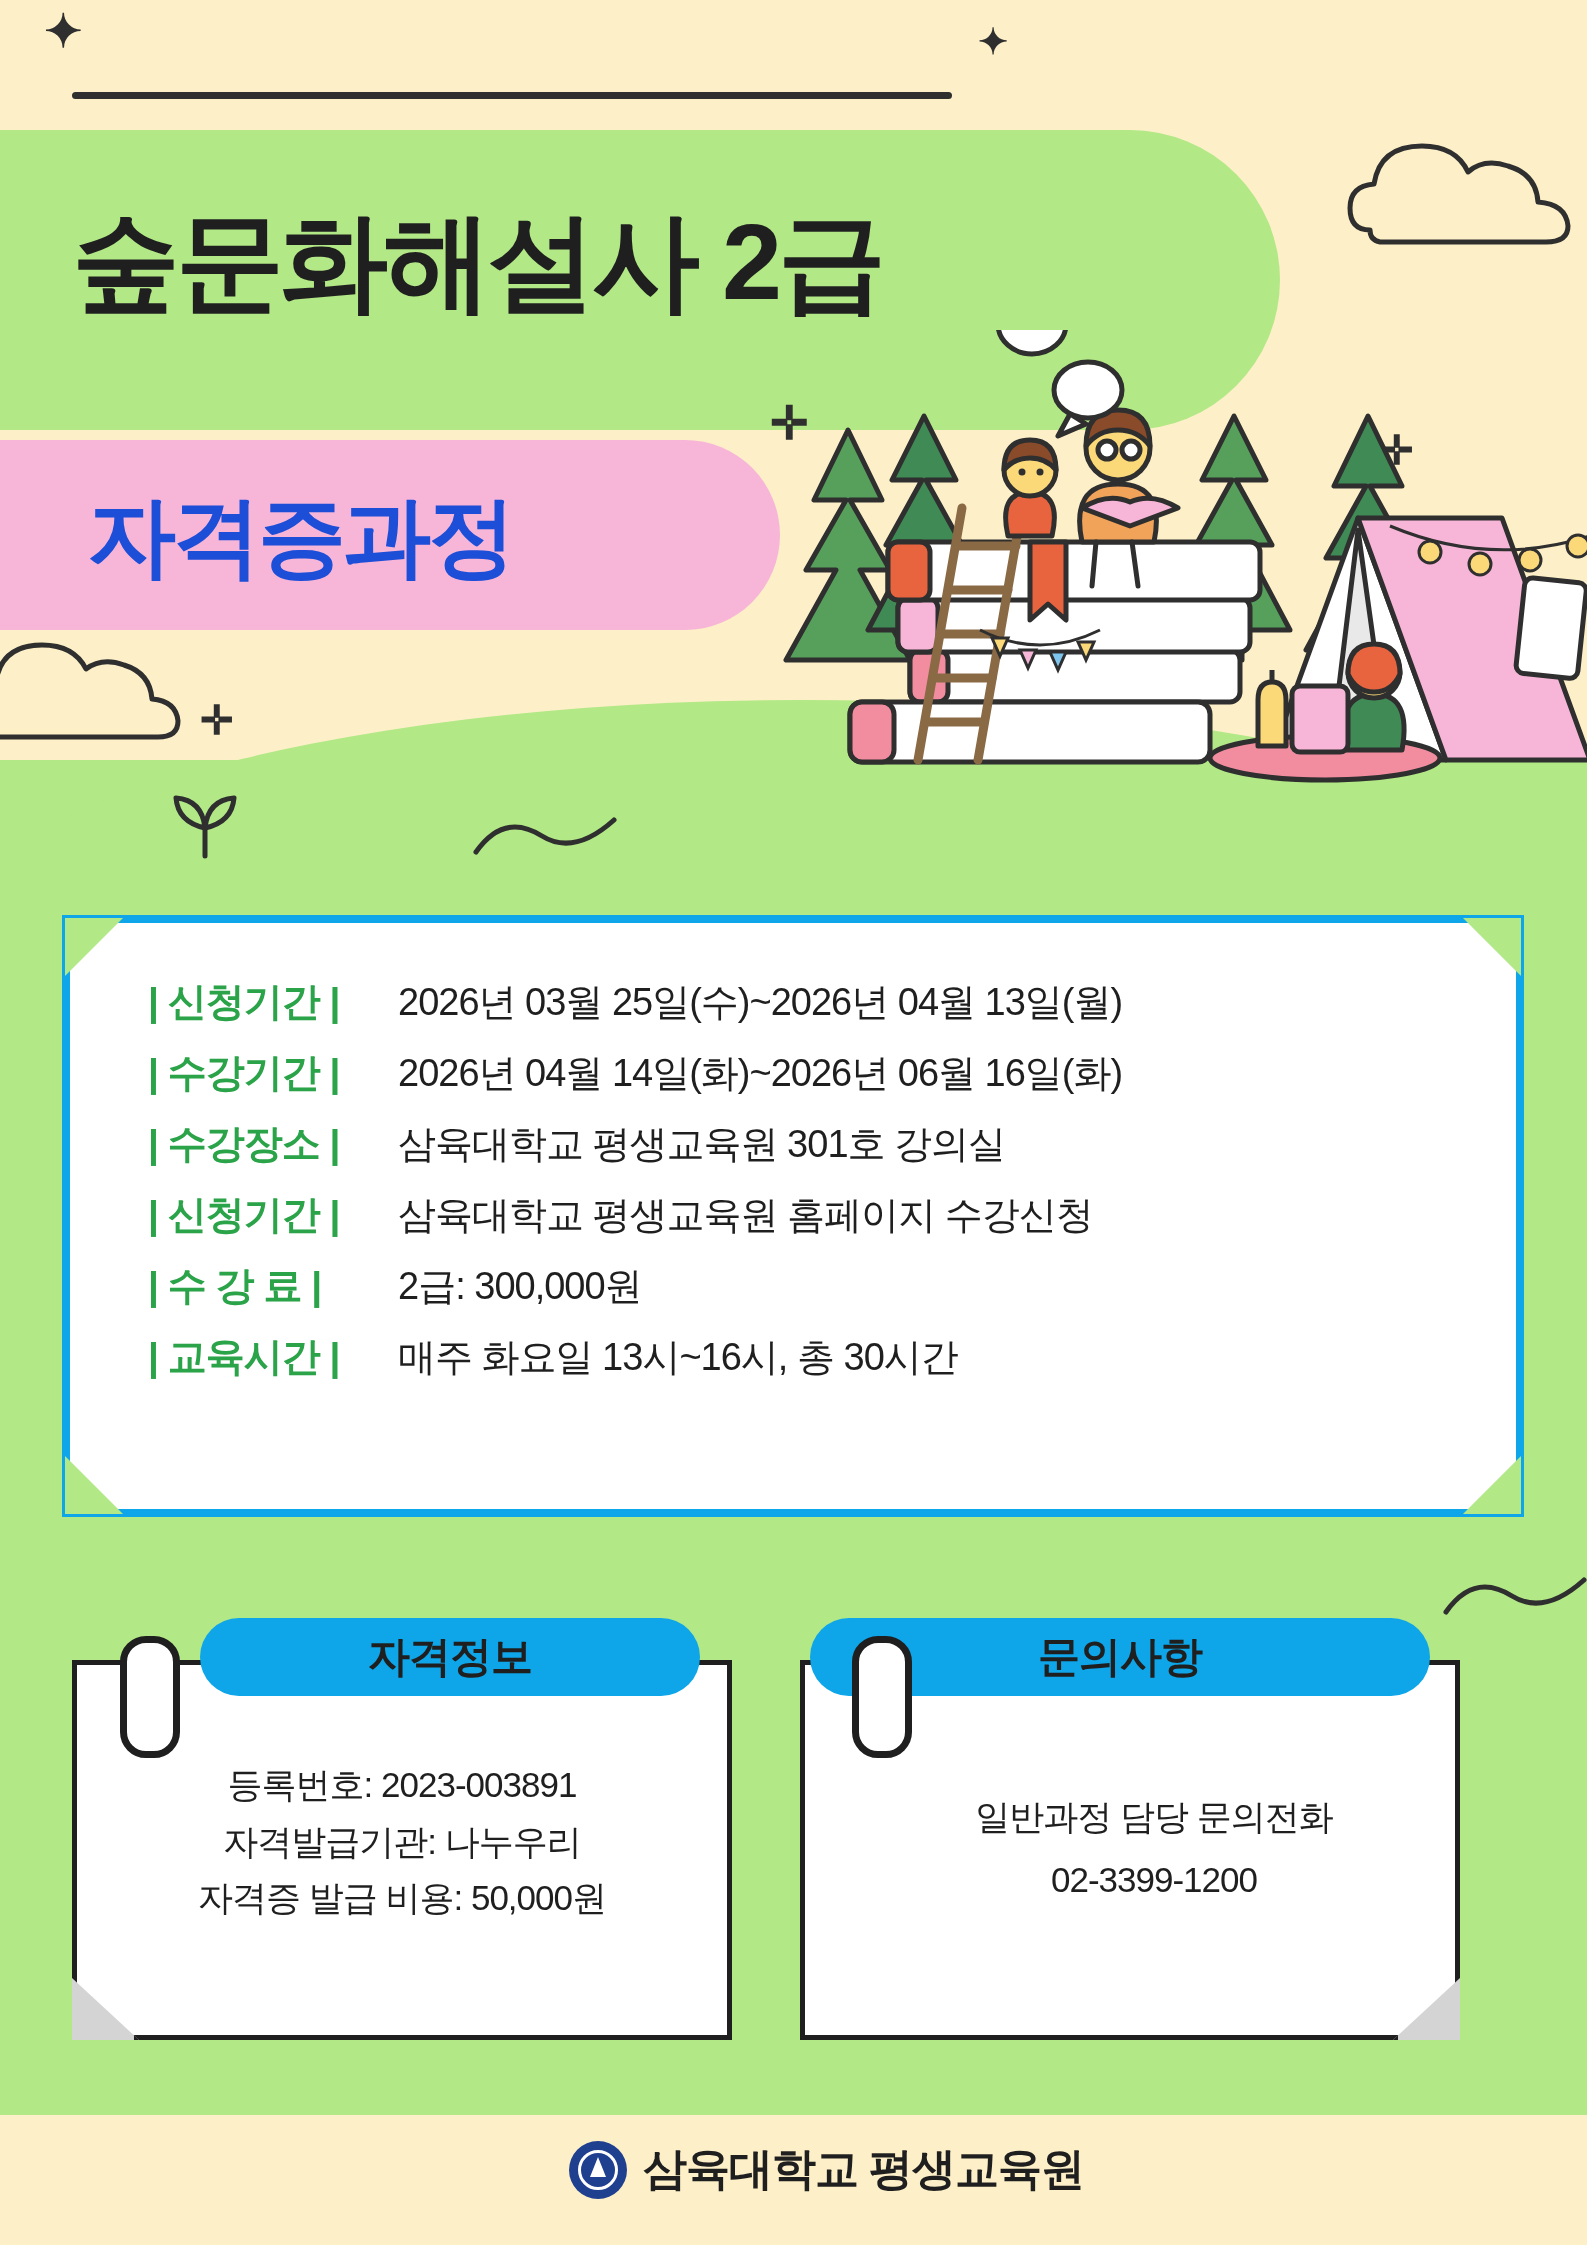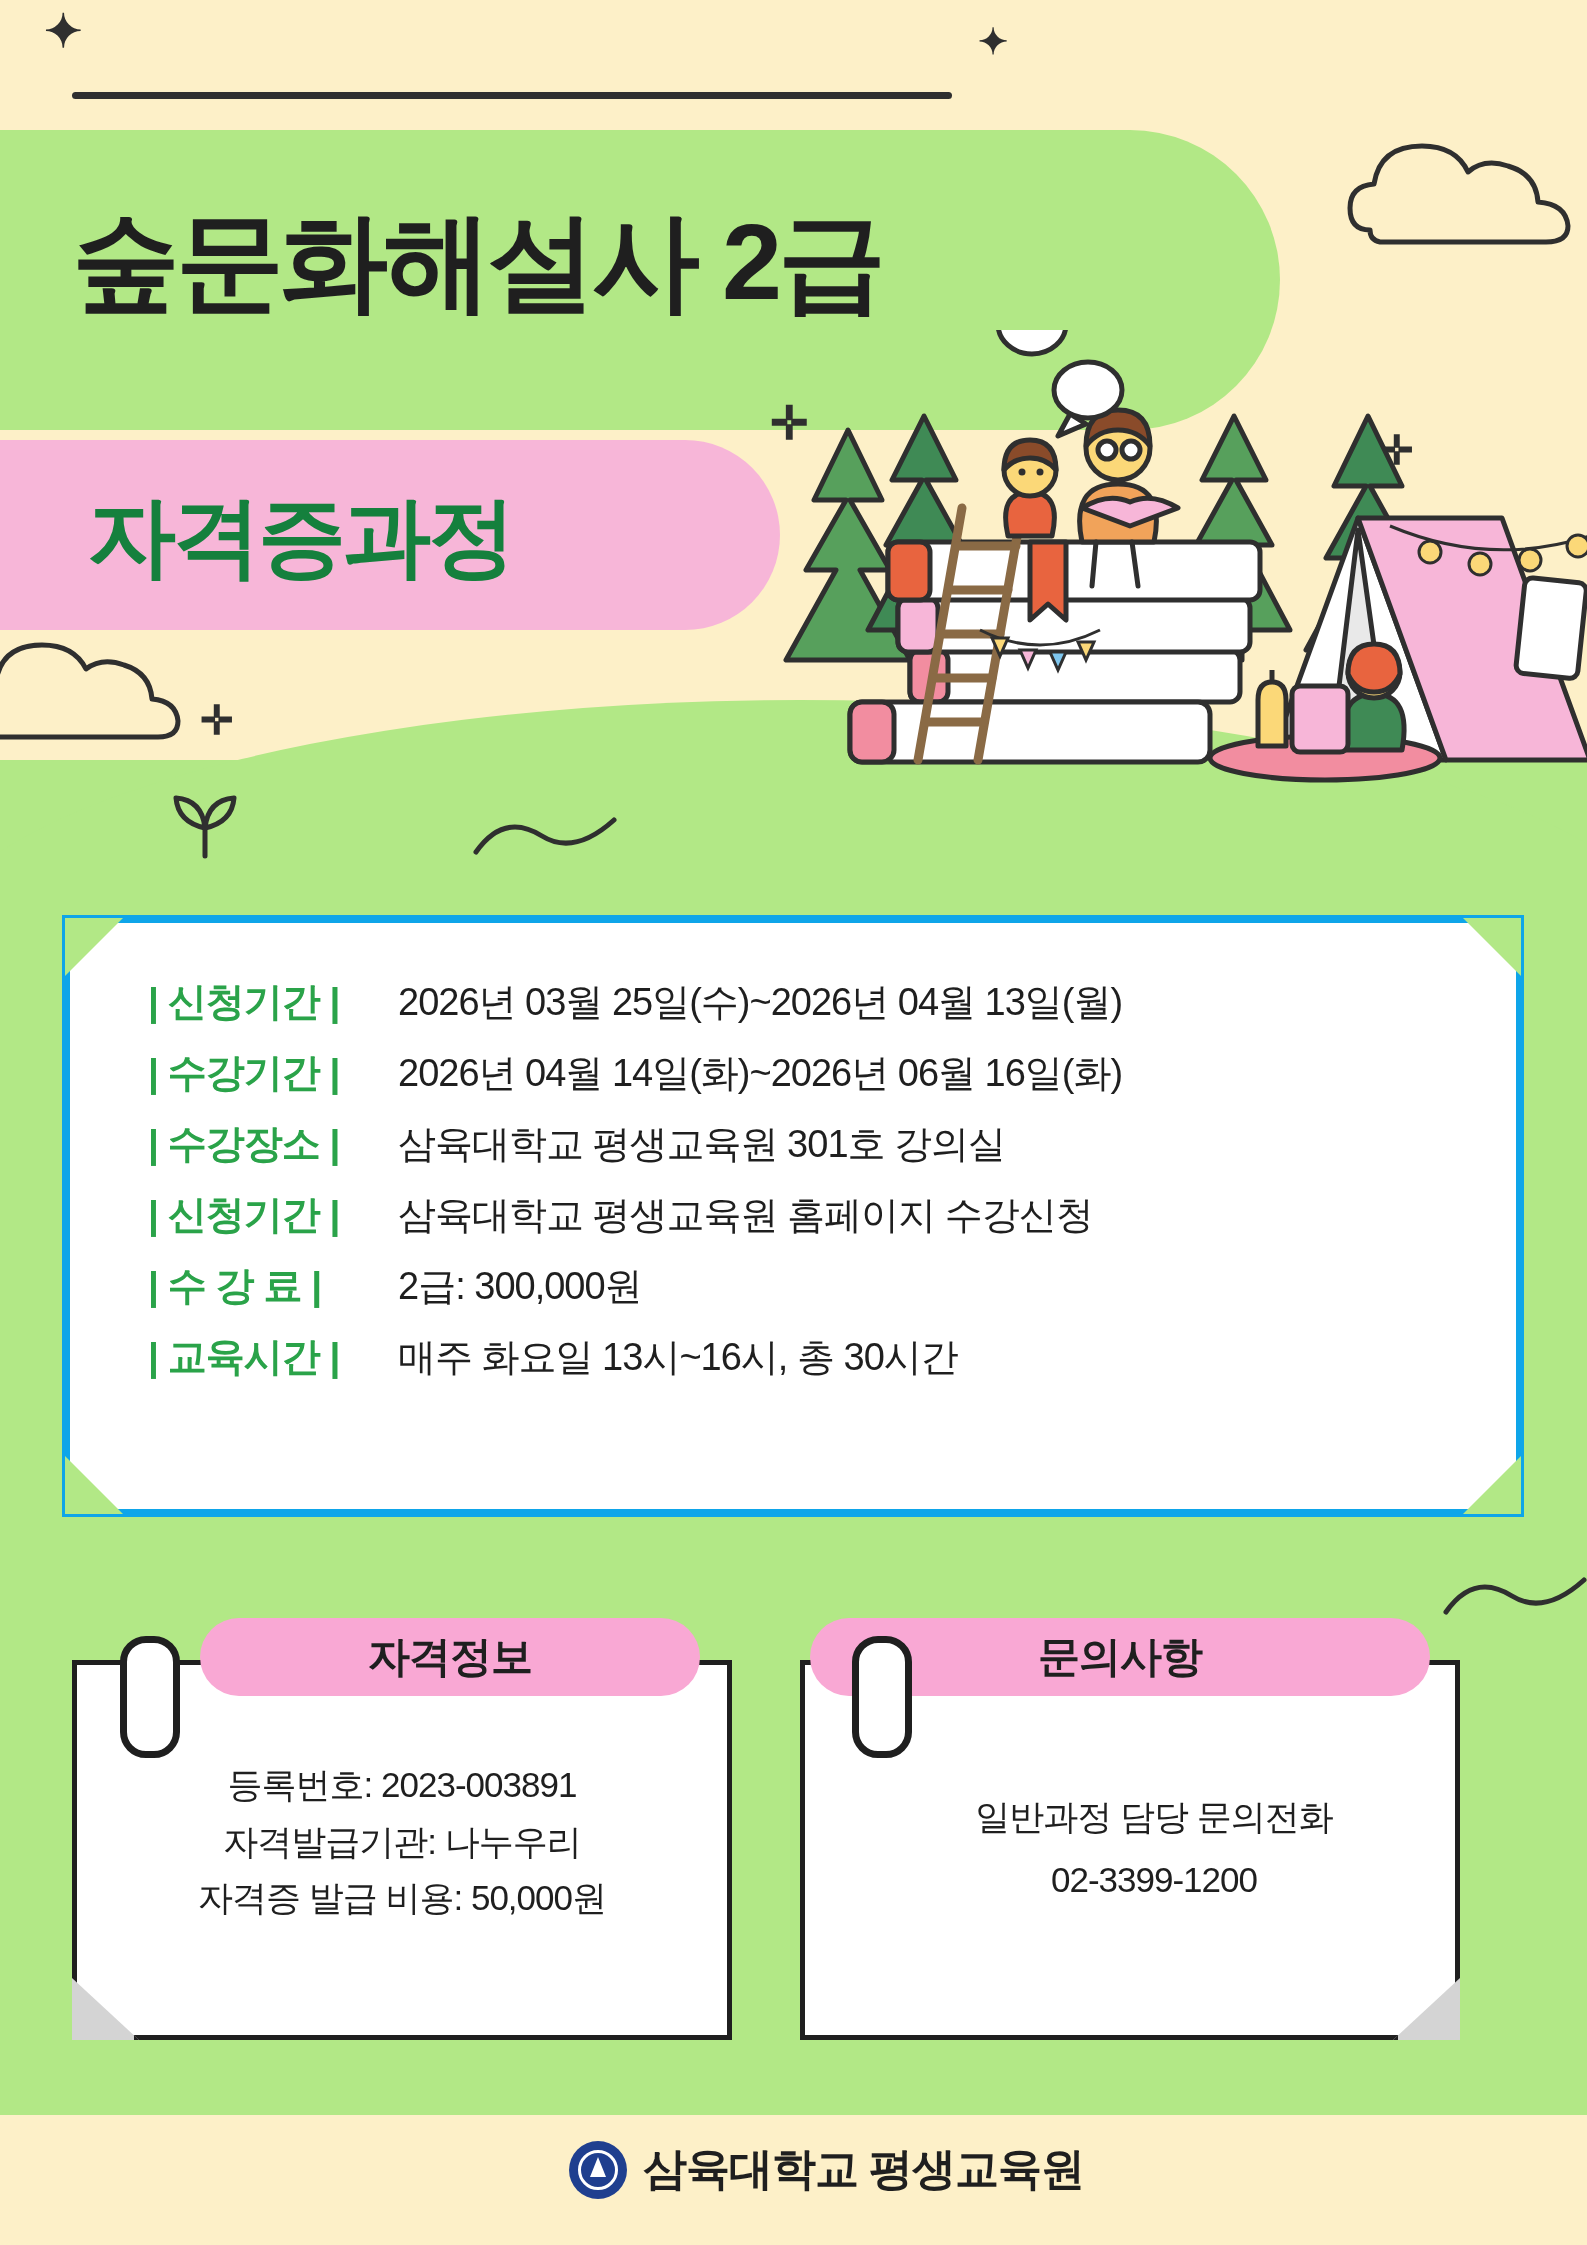--- a/index.html
+++ b/index.html
@@ -107,21 +107,21 @@
     color: #1f1f1f;
     letter-spacing: -4px;
     white-space: nowrap;
   }
   .sub-title {
     position: absolute;
     left: 88px;
     top: 478px;
     font-size: 88px;
     font-weight: bold;
-    color: #15803d;
+    color: #1d4ed8;
     letter-spacing: -3px;
     white-space: nowrap;
   }
 
   
   .illus {
     position: absolute;
     left: 730px;
     top: 330px;
     width: 860px;
@@ -200,21 +200,21 @@
     right: auto;
     left: -5px;
     clip-path: polygon(0 0, 0 100%, 100% 100%);
     border-left: 0;
     border-right: 5px solid #1f1f1f;
   }
 
   .pill {
     position: absolute;
     height: 78px;
-    background: #f9a8d4;
+    background: #0ea5e9;
     border-radius: 44px;
     display: flex;
     align-items: center;
     justify-content: center;
     font-size: 42px;
     font-weight: bold;
     color: #1f1f1f;
     letter-spacing: -1px;
   }
   .pill-left  { left: 200px; top: 1618px; width: 500px; }

